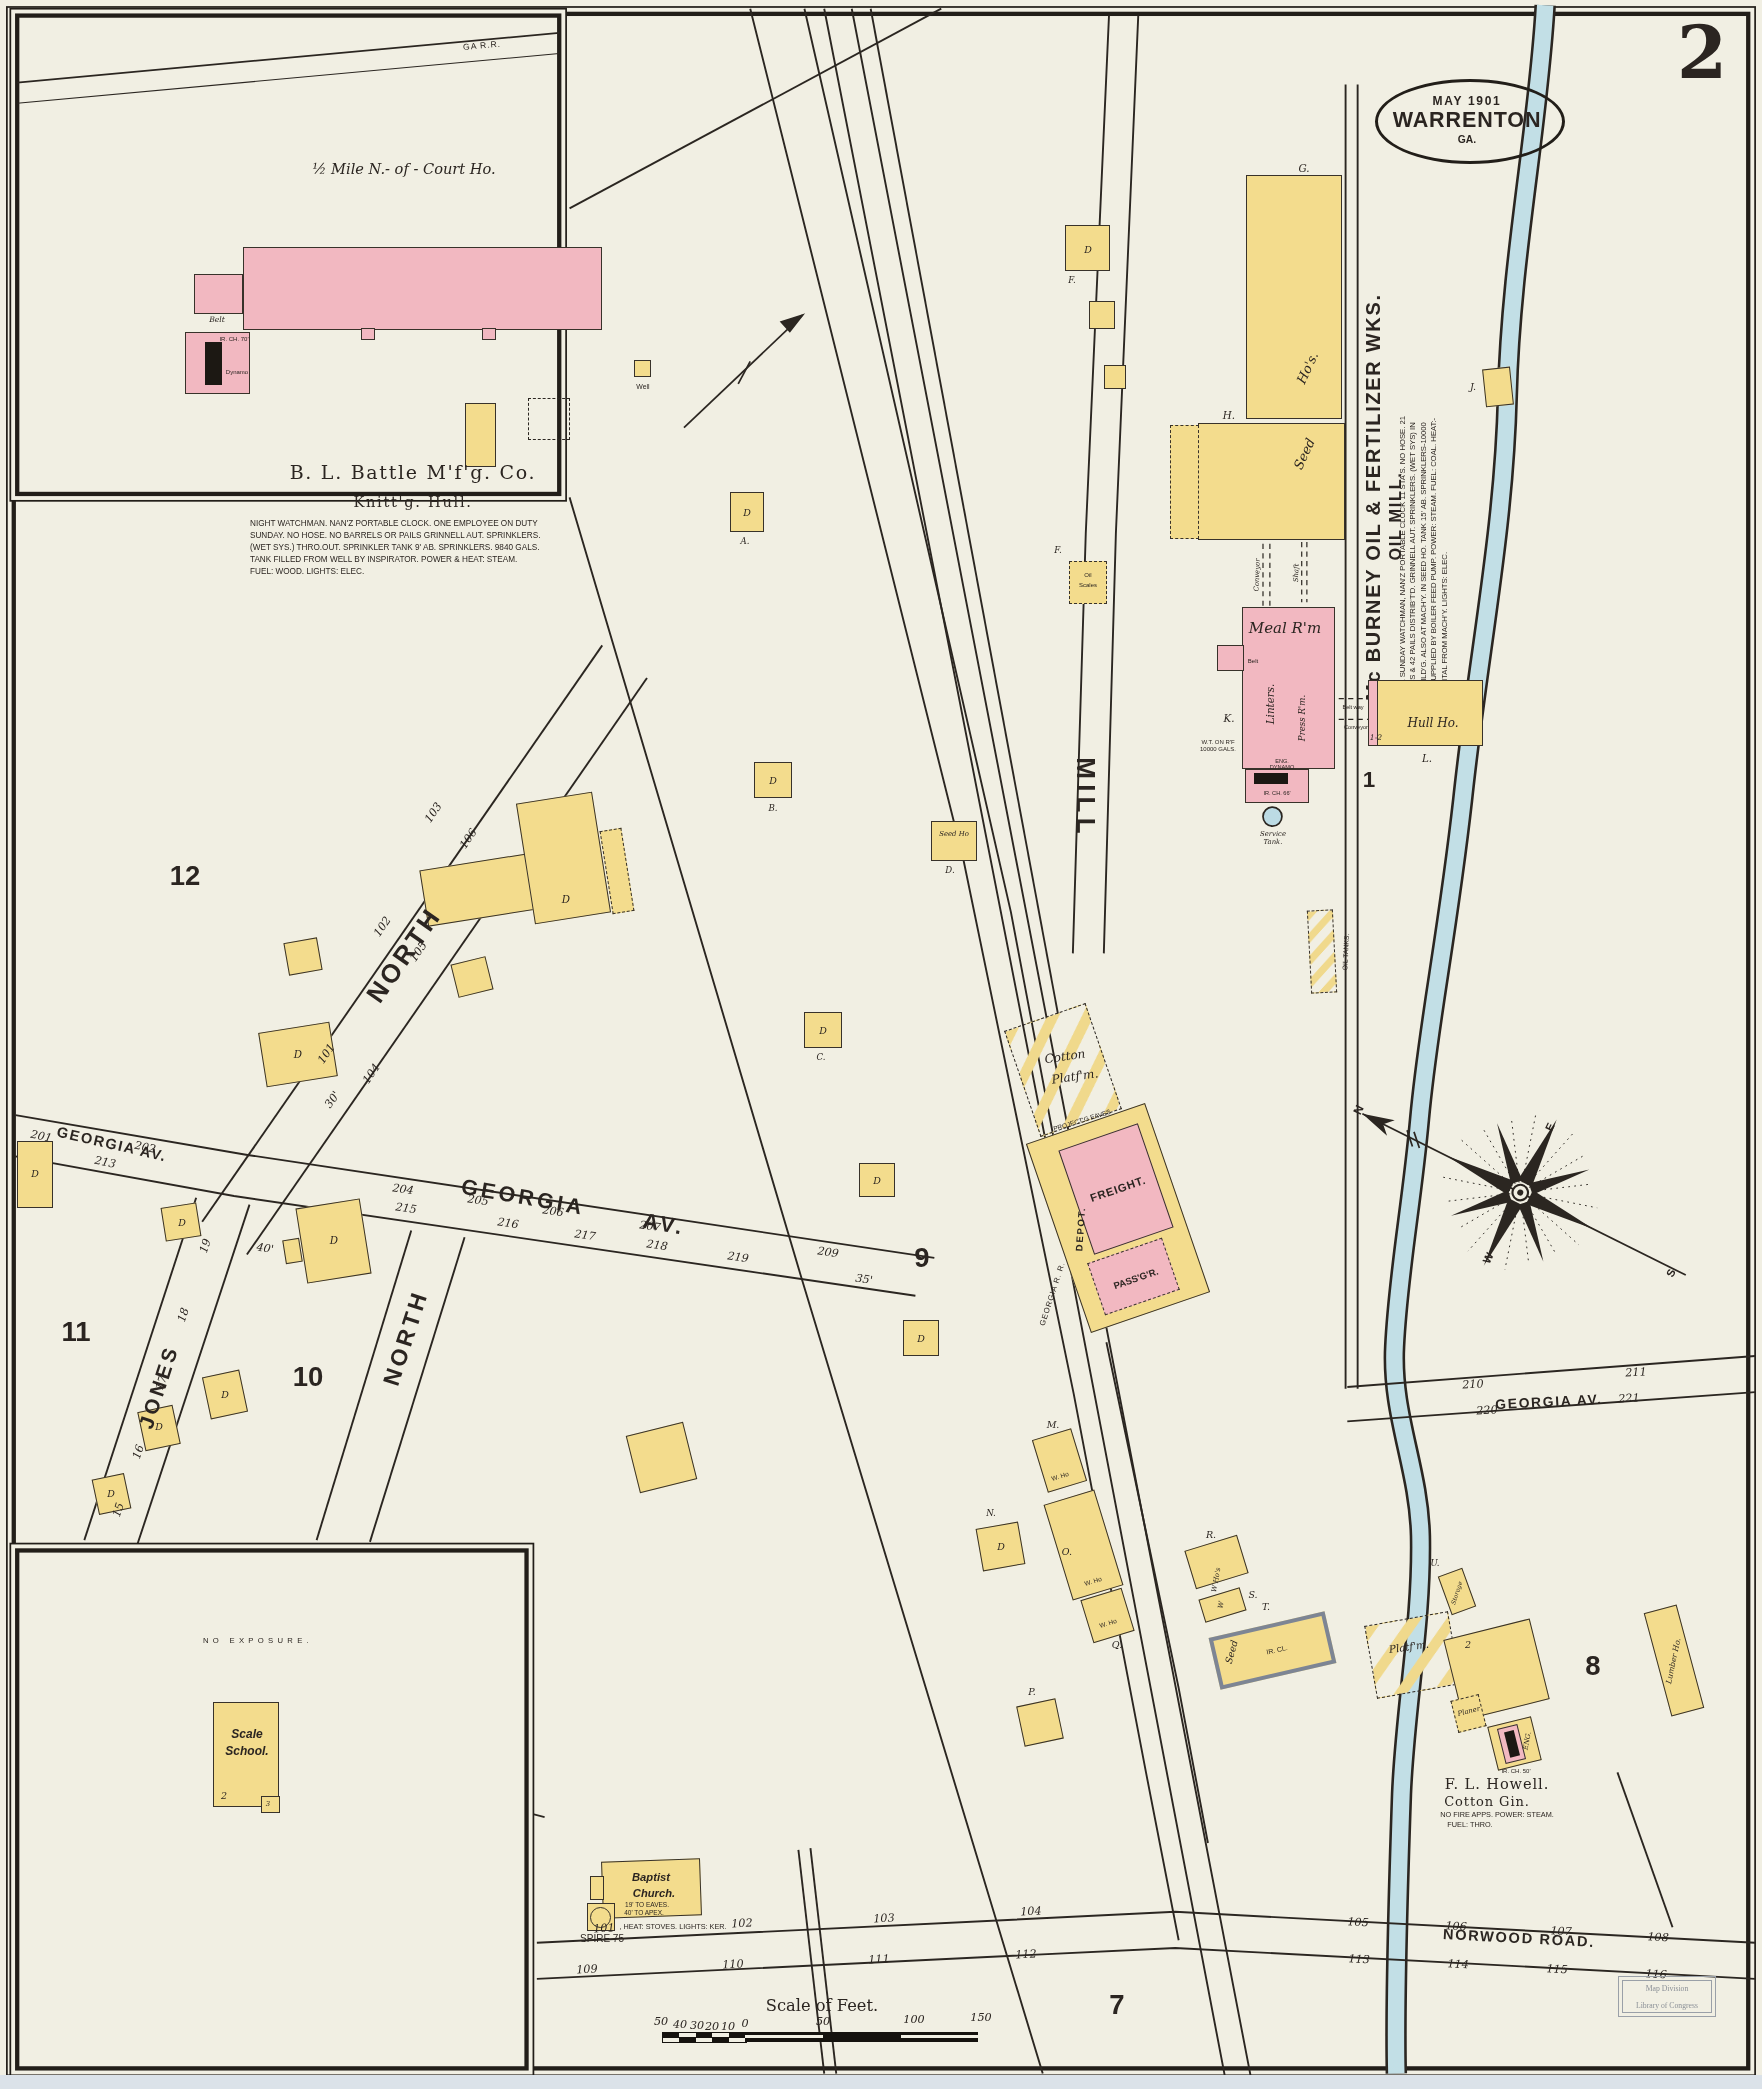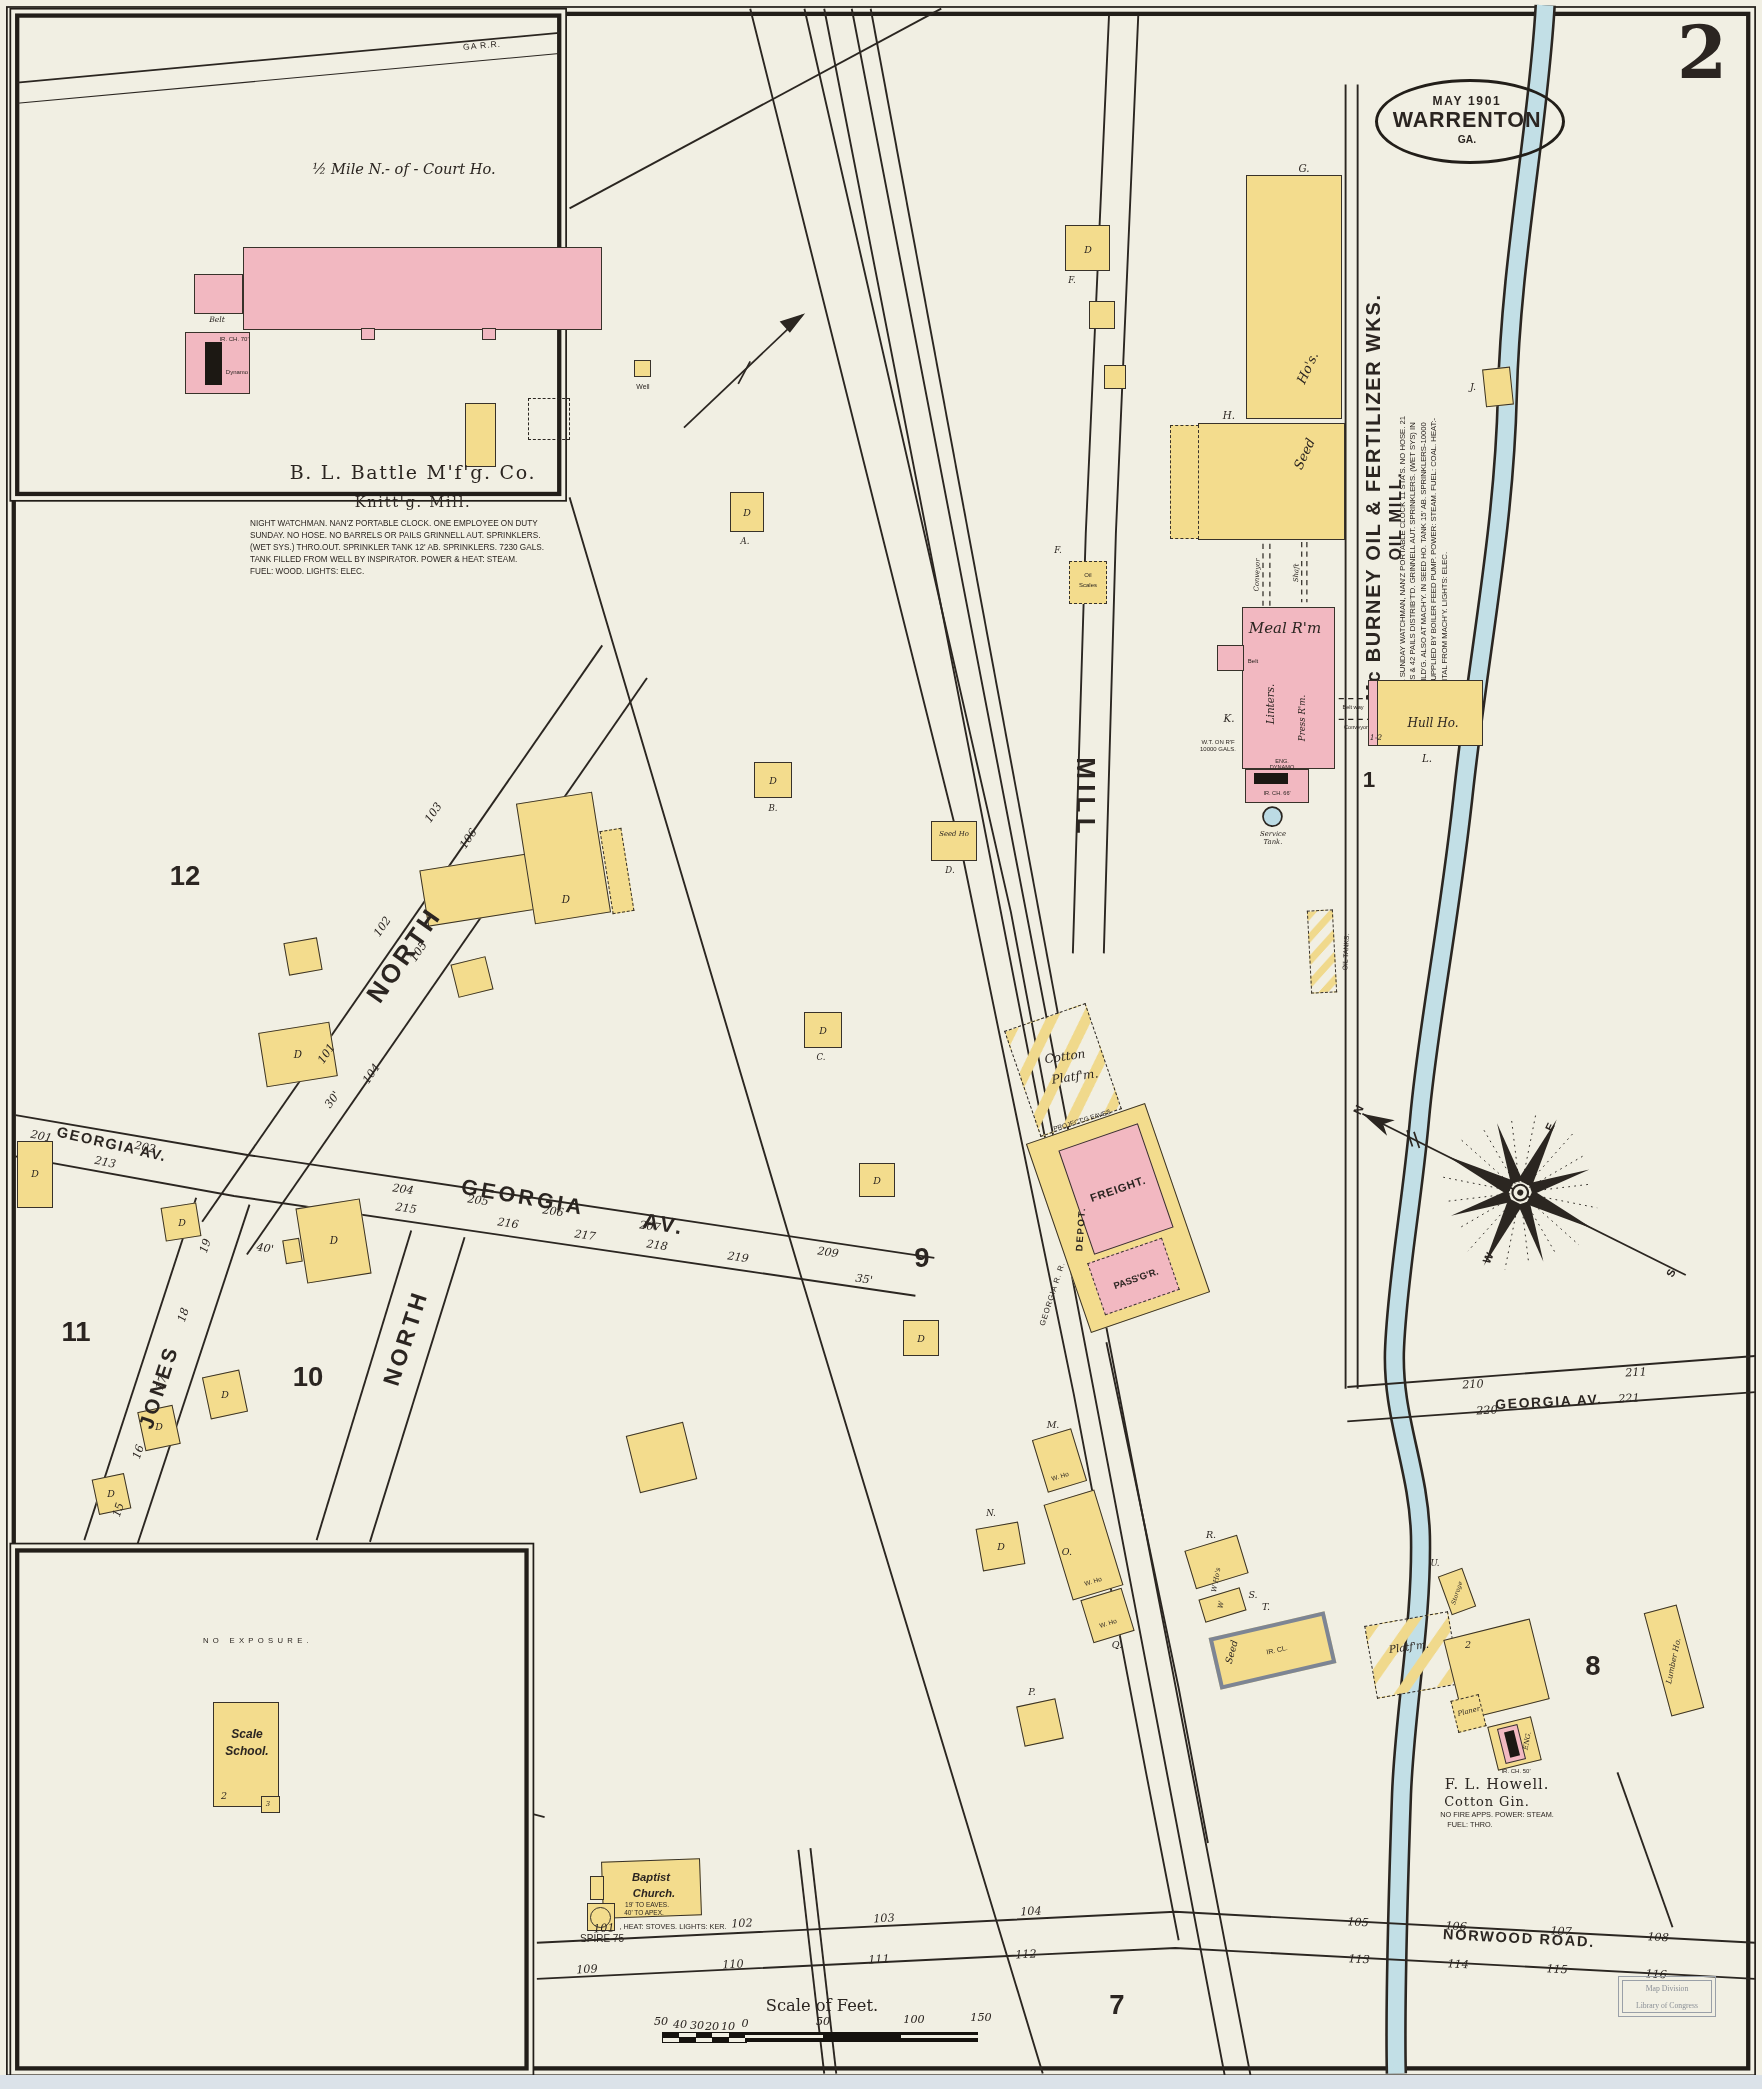--- a/index.html
+++ b/index.html
@@ -160,25 +160,25 @@
   <div style="position:absolute;left:205px;top:342px;width:17px;height:43px;background:#1c1813;"></div>
   <div class="t" style="left:234px;top:339px;font-size:6px;">IR. CH. 70'</div>
   <div class="t" style="left:237px;top:372px;font-size:6px;">Dynamo</div>
   <div class="t i" style="left:217px;top:320px;font-size:7.7px;">Belt</div>
   <div class="b" style="left:465px;top:403px;width:31px;height:64px;"></div>
   <div class="dash" style="position:absolute;left:528px;top:398px;width:40px;height:40px;border:1.3px dashed #2b2621;"></div>
   <div class="b" style="left:634px;top:360px;width:17px;height:17px;"></div>
   <div class="t" style="left:643px;top:387px;font-size:6.9px;">Well</div>
 
   <div class="t" style="left:413px;top:472px;font-size:19px;font-family:'DejaVu Serif',serif;letter-spacing:1.7px;">B. L. Battle M'f'g. Co.</div>
-  <div class="t" style="left:413px;top:502px;font-size:14.6px;font-family:'DejaVu Serif',serif;letter-spacing:1.7px;">Knitt'g. Mill.</div>
+  <div class="t" style="left:413px;top:502px;font-size:14.6px;font-family:'DejaVu Serif',serif;letter-spacing:1.7px;">Knitt'g. Hull.</div>
   <div style="position:absolute;left:250px;top:518px;font-size:8.2px;line-height:1.45;font-family:'Liberation Sans',sans-serif;color:#2b2521;">
     <div>NIGHT WATCHMAN. NAN'Z PORTABLE CLOCK. ONE EMPLOYEE ON DUTY</div>
     <div>SUNDAY. NO HOSE. NO BARRELS OR PAILS GRINNELL AUT. SPRINKLERS.</div>
-    <div>(WET SYS.) THRO.OUT. SPRINKLER TANK 12' AB. SPRINKLERS. 7230 GALS.</div>
+    <div>(WET SYS.) THRO.OUT. SPRINKLER TANK 9' AB. SPRINKLERS. 9840 GALS.</div>
     <div>TANK FILLED FROM WELL BY INSPIRATOR. POWER &amp; HEAT: STEAM.</div>
     <div>FUEL: WOOD. LIGHTS: ELEC.</div>
   </div>
 
   <div class="t" style="left:1702px;top:53px;font-size:72px;font-weight:bold;font-family:'DejaVu Serif',serif;">2</div>
   <div style="position:absolute;left:1375px;top:79px;width:184px;height:79px;border:3.4px solid #221e19;border-radius:50%;"></div>
   <div class="t" style="left:1467px;top:102px;font-size:12px;letter-spacing:1.7px;font-weight:bold;">MAY 1901</div>
   <div class="t" style="left:1467px;top:121px;font-size:21.5px;font-weight:bold;letter-spacing:0.9px;">WARRENTON</div>
   <div class="t" style="left:1467px;top:140px;font-size:10.3px;font-weight:bold;">GA.</div>
 

